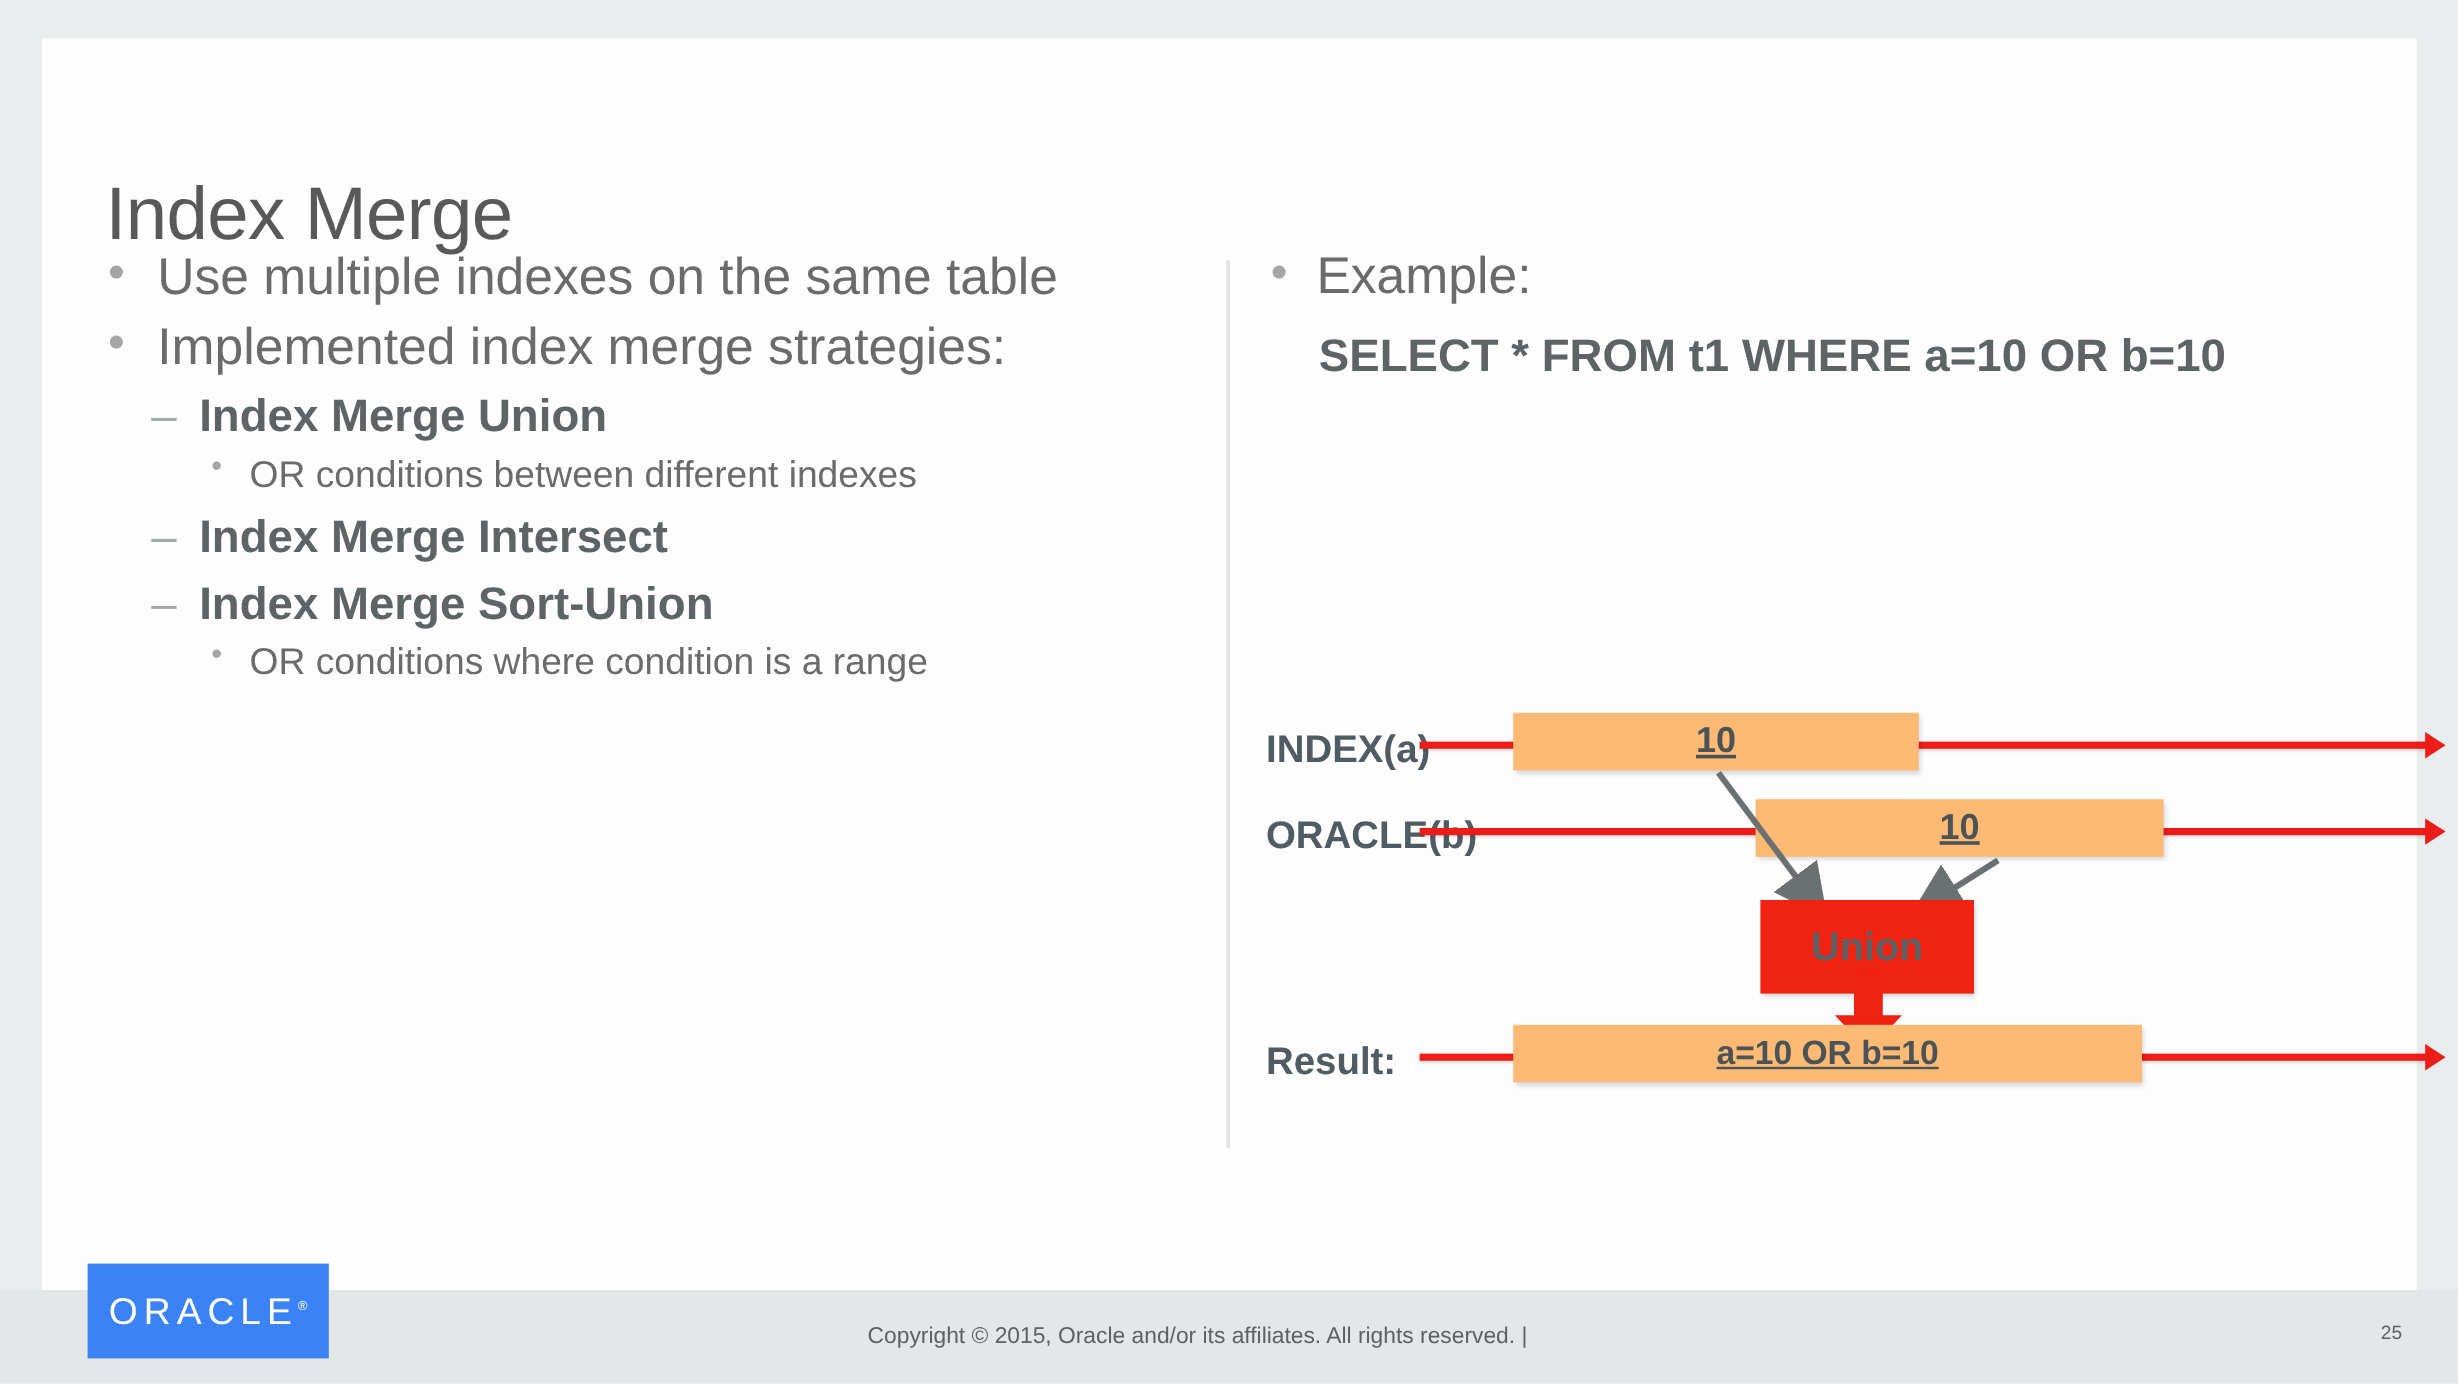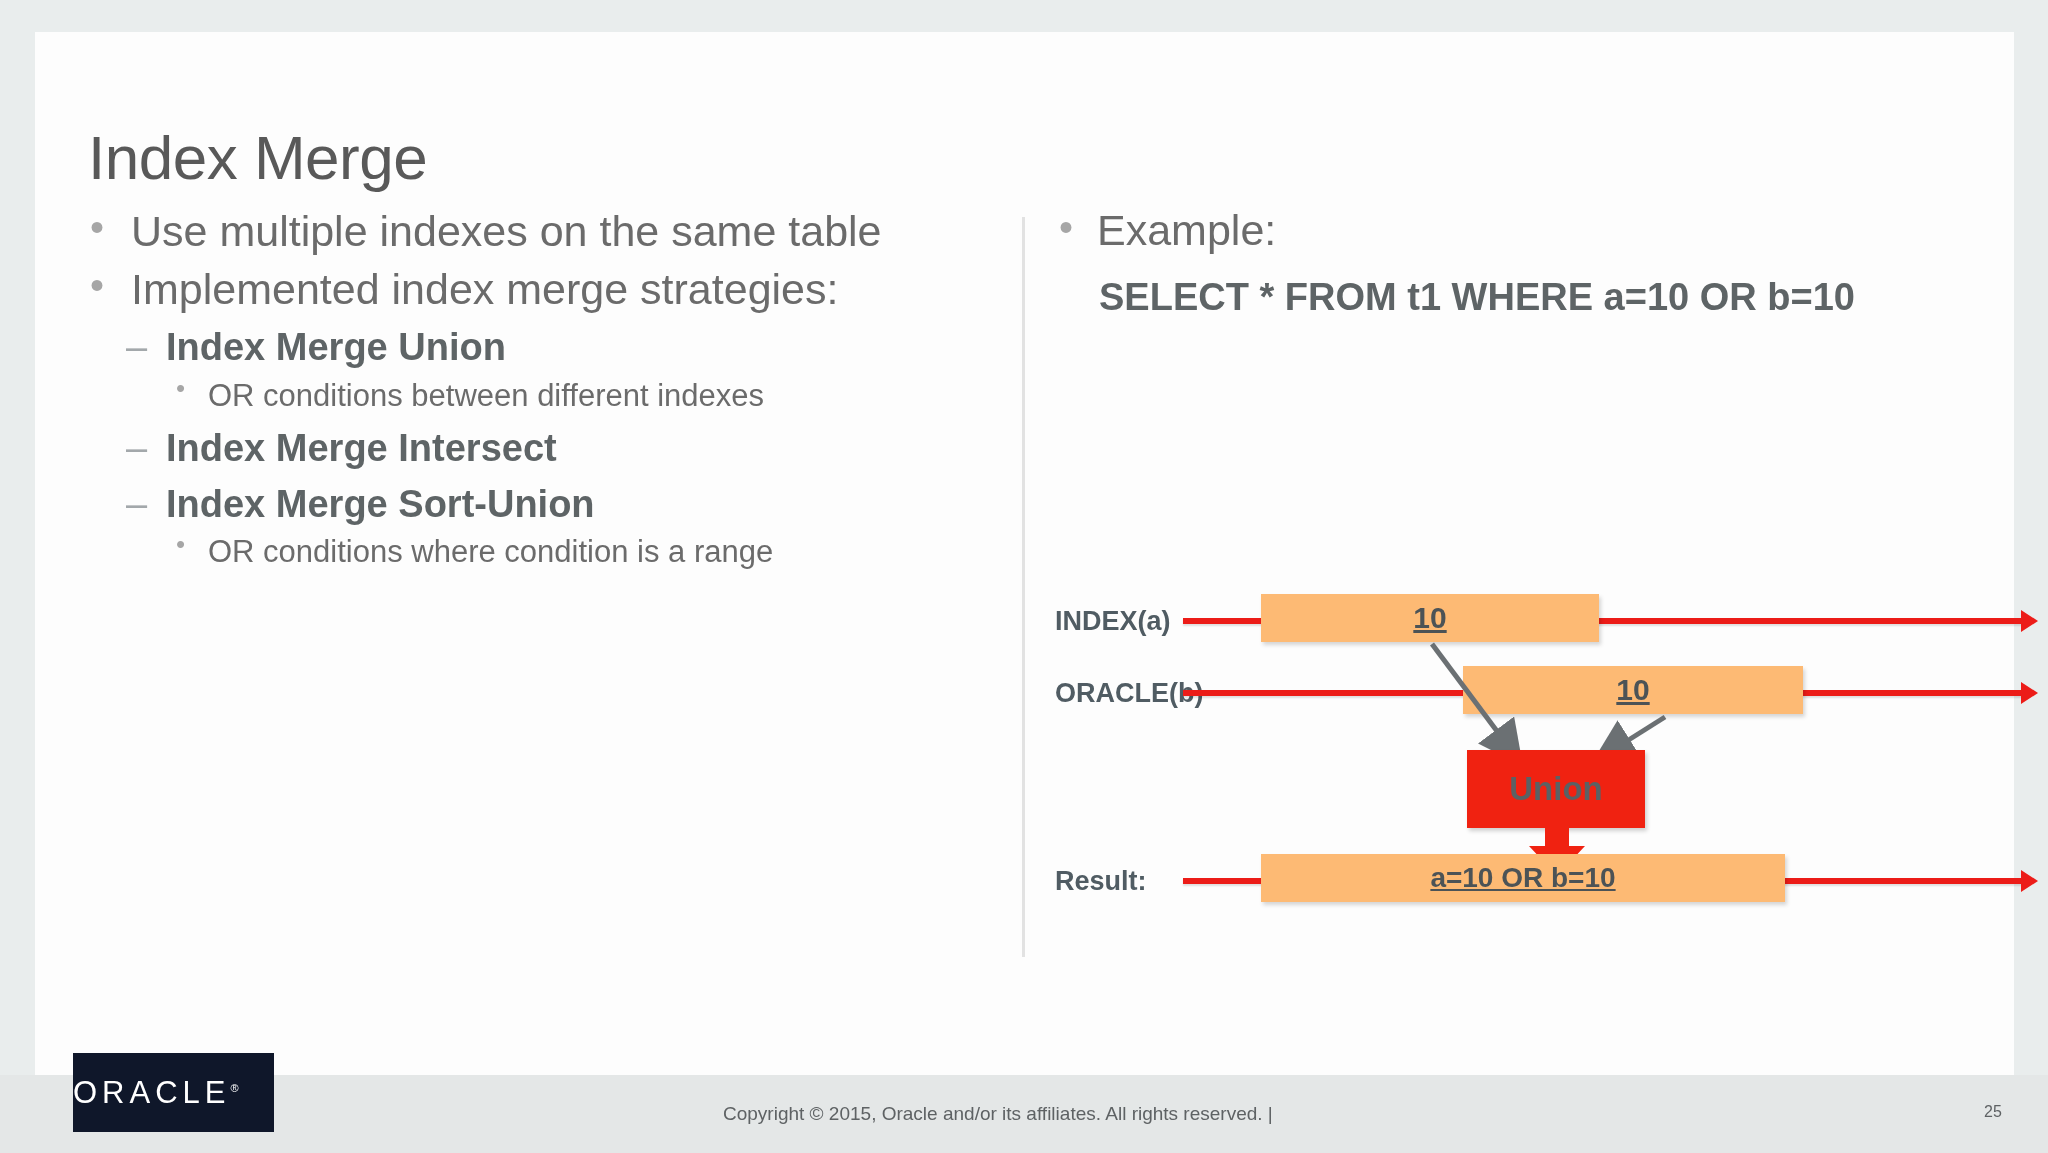--- a/index.html
+++ b/index.html
@@ -22,21 +22,21 @@
     top: 32px;
     width: 1979px;
     height: 1043px;
     background: #fdfdfd;
   }
 
   
   #title {
     position: absolute;
     left: 53px;
-    top: 90px;
+    top: 111px;
     font-size: 62px;
     color: #595959;
     font-weight: 400;
     letter-spacing: -0.5px;
     white-space: nowrap;
     text-align: center;
   }
 
   
   #mysql-logo {
@@ -167,21 +167,21 @@
   
   #diagram {
     position: absolute;
     left: 1020px;
     top: 380px;
     width: 1000px;
     height: 400px;
   }
   .row-label {
     position: absolute;
-    font-size: 27px;
+    font-size: 32px;
     font-weight: 700;
     color: #505c63;
     white-space: nowrap;
   }
   .axis-line {
     position: absolute;
     height: 6px;
     background: #ec1c18;
     box-shadow: 0 2px 2px rgba(0,0,0,0.12);
   }
@@ -230,23 +230,24 @@
     width: 2048px;
     height: 78px;
     background: #e4e7e7;
   }
   #oracle-logo {
     position: absolute;
     left: 73px;
     top: 1053px;
     width: 201px;
     height: 79px;
-    background: #0f172a;
+    background: #3b82f6;
     display: flex;
     align-items: center;
+    justify-content: center;
   }
   #oracle-wordmark {
     color: #ffffff;
     font-size: 31px;
     letter-spacing: 5px;
     font-weight: 400;
     font-family: "Liberation Sans", sans-serif;
   }
   #oracle-reg {
     font-size: 11px;

